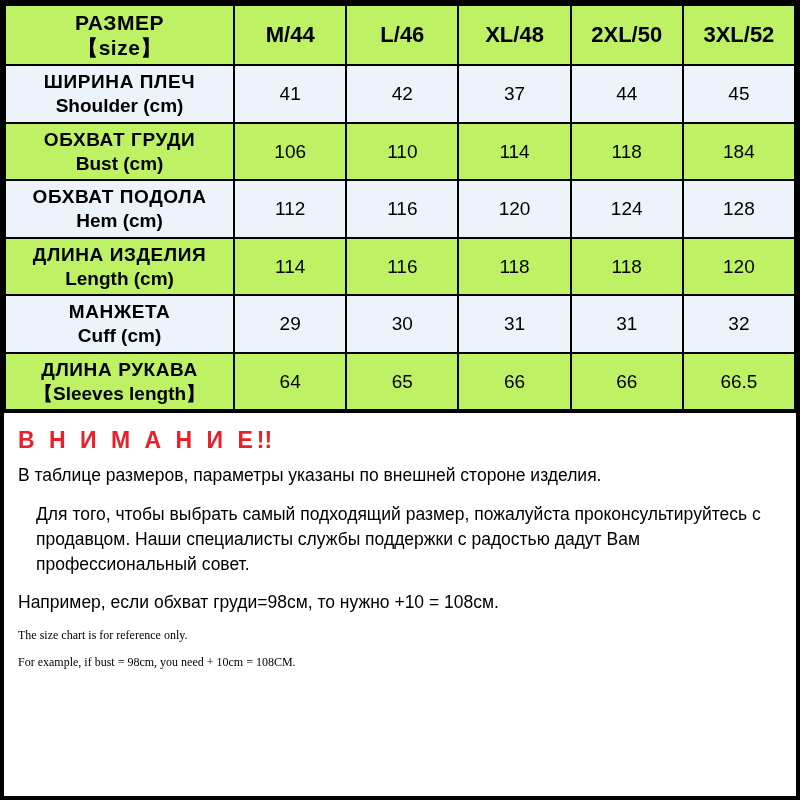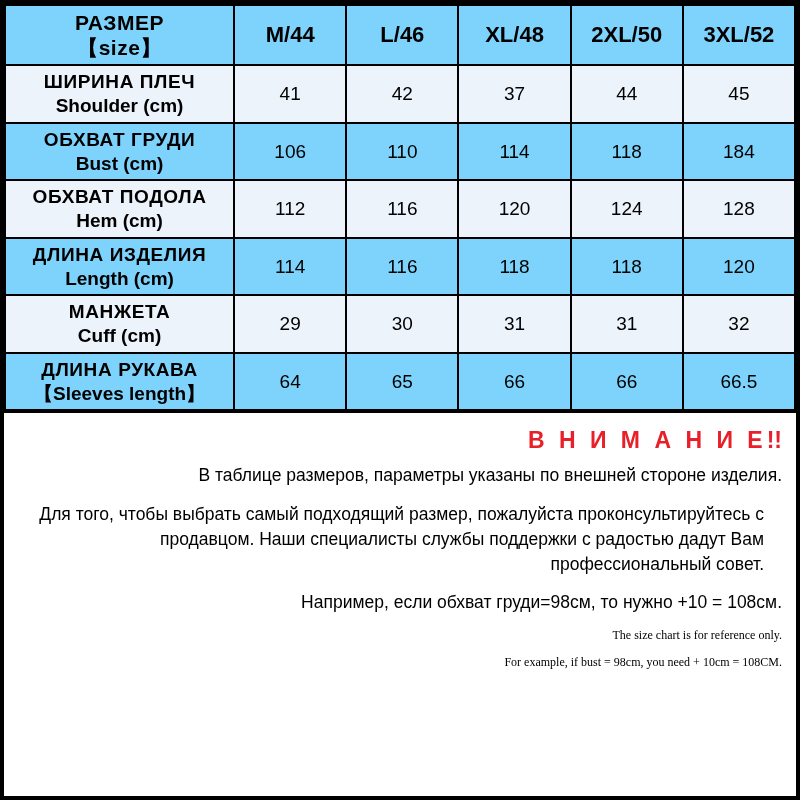--- a/index.html
+++ b/index.html
@@ -59,28 +59,28 @@
     letter-spacing: 0.6px;
   }
   .row-label .en {
     display: block;
     font-weight: bold;
   }
   .cellval {
     font-size: 19px;
   }
   tr.tint td { background: #edf3fa; }
-  tr.plain td { background: #7dd3fc; }
+  tr.plain td { background: #bef264; }
 
   .notes {
     flex: 1;
     border-top: 2px solid #000000;
     padding: 10px 14px 6px 14px;
     box-sizing: border-box;
-    text-align: right;
+    text-align: left;
   }
   .attention {
     font-size: 23px;
     font-weight: bold;
     color: #e8202a;
     letter-spacing: 4px;
     margin: 4px 0 10px 0;
   }
   .attention .bangs { letter-spacing: 0; }
   .note-line {

